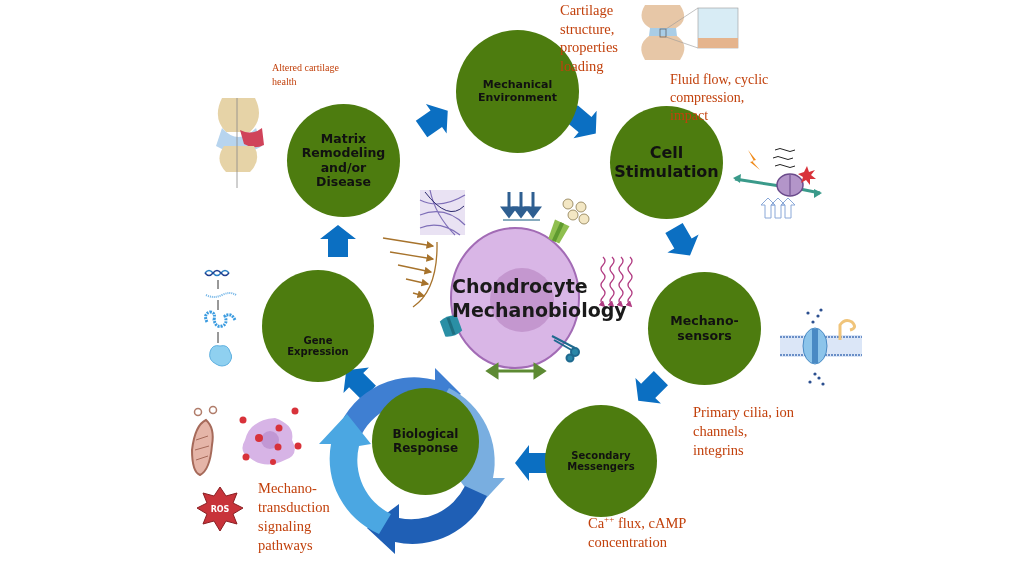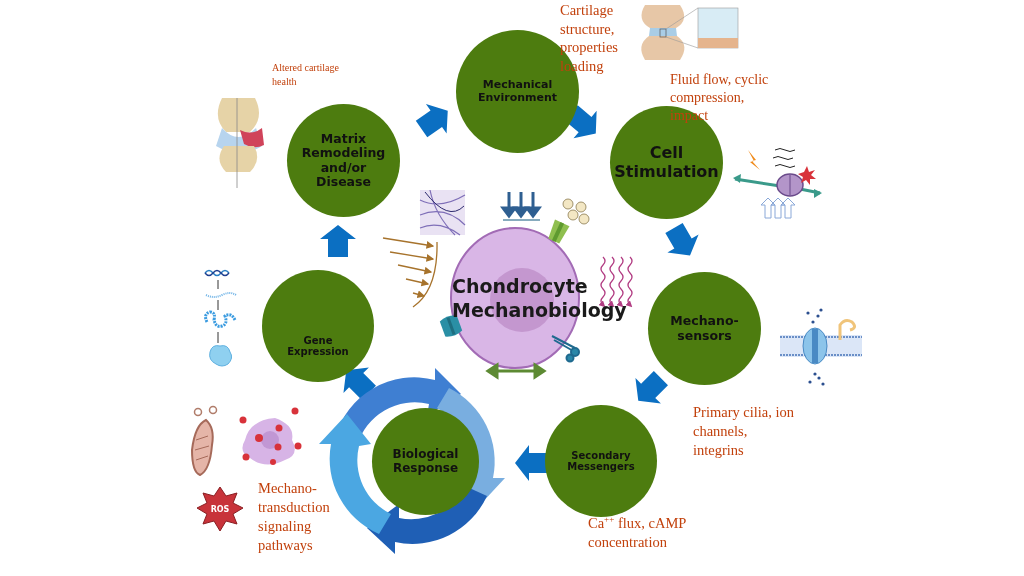--- a/index.html
+++ b/index.html
@@ -219,21 +219,21 @@
 Stimulation</span>
 </div>
 <div class="node" style="left:648px;top:272px;width:113px;height:113px;">
   <span class="node-label" style="font-size:12.5px;">Mechano-
 sensors</span>
 </div>
 <div class="node" style="left:545px;top:405px;width:112px;height:112px;">
   <span class="node-label" style="font-size:10px;">Secondary
 Messengers</span>
 </div>
-<div class="node" style="left:372px;top:408px;width:107px;height:107px;">
+<div class="node" style="left:372px;top:388px;width:107px;height:107px;">
   <span class="node-label" style="font-size:12px;">Biological
 Response</span>
 </div>
 <div class="node" style="left:262px;top:270px;width:112px;height:112px;">
   <span class="node-label" style="font-size:10px;margin-top:40px;">Gene
 Expression</span>
 </div>
 <div class="node" style="left:287px;top:104px;width:113px;height:113px;">
   <span class="node-label" style="font-size:12.5px;">Matrix
 Remodeling

